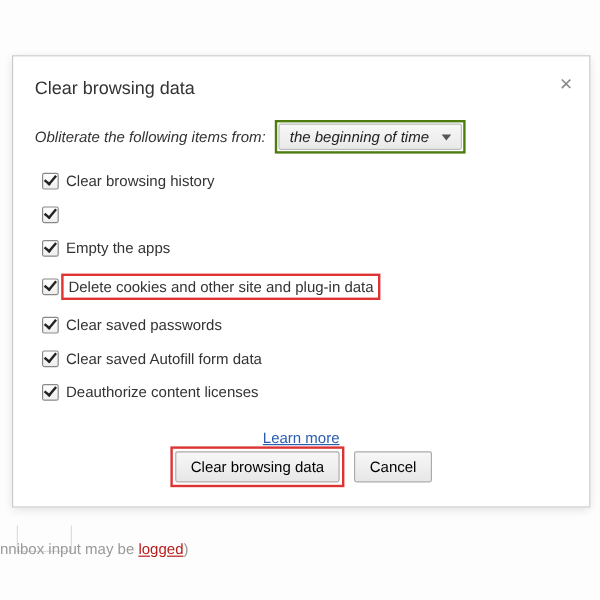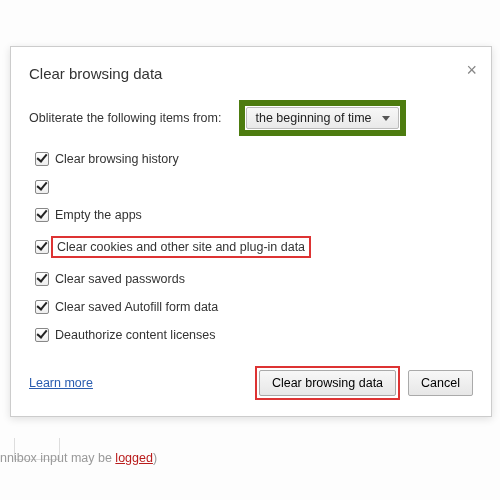--- a/index.html
+++ b/index.html
@@ -34,27 +34,28 @@
       top: 14px;
       right: 14px;
       font-size: 18px;
       color: #888;
       cursor: pointer;
       line-height: 1;
     }
     .obliterate-row {
       display: flex;
       align-items: center;
-      gap: 18px;
+      gap: 8px;
       margin-bottom: 16px;
       font-size: 12.5px;
       color: #333;
+      font-style: italic;
     }
     .select-wrap {
-      border: 6px solid #4d7c0f;
+      border: 2px solid #4d7c0f;
       padding: 1px;
     }
     .select {
       background: linear-gradient(#f7f7f7, #e9e9e9);
       border: 1px solid #bbb;
       border-radius: 2px;
       padding: 3px 26px 3px 8px;
       font-size: 12.5px;
       color: #222;
       position: relative;
@@ -109,20 +110,21 @@
       height: 8px;
       border: solid #222;
       border-width: 0 2px 2px 0;
       transform: rotate(40deg);
     }
     .dialog-footer {
       display: flex;
       align-items: center;
       justify-content: space-between;
       margin-top: 24px;
+      flex-direction: column;
     }
     .learn-more {
       color: #2a5db0;
       text-decoration: underline;
       cursor: pointer;
       font-size: 12.5px;
     }
     .btn-row {
       display: flex;
       gap: 8px;
@@ -190,21 +192,21 @@
     </li>
     <li class="checkbox-item">
       <span class="cb"></span>
     </li>
     <li class="checkbox-item">
       <span class="cb"></span>
       <span class="cb-label-wrap"><span>Empty the apps</span></span>
     </li>
     <li class="checkbox-item highlighted">
       <span class="cb"></span>
-      <span class="cb-label-wrap"><span>Clear cookies and other site and plug-in data</span></span>
+      <span class="cb-label-wrap"><span>Delete cookies and other site and plug-in data</span></span>
     </li>
     <li class="checkbox-item">
       <span class="cb"></span>
       <span class="cb-label-wrap"><span>Clear saved passwords</span></span>
     </li>
     <li class="checkbox-item">
       <span class="cb"></span>
       <span class="cb-label-wrap"><span>Clear saved Autofill form data</span></span>
     </li>
     <li class="checkbox-item">

